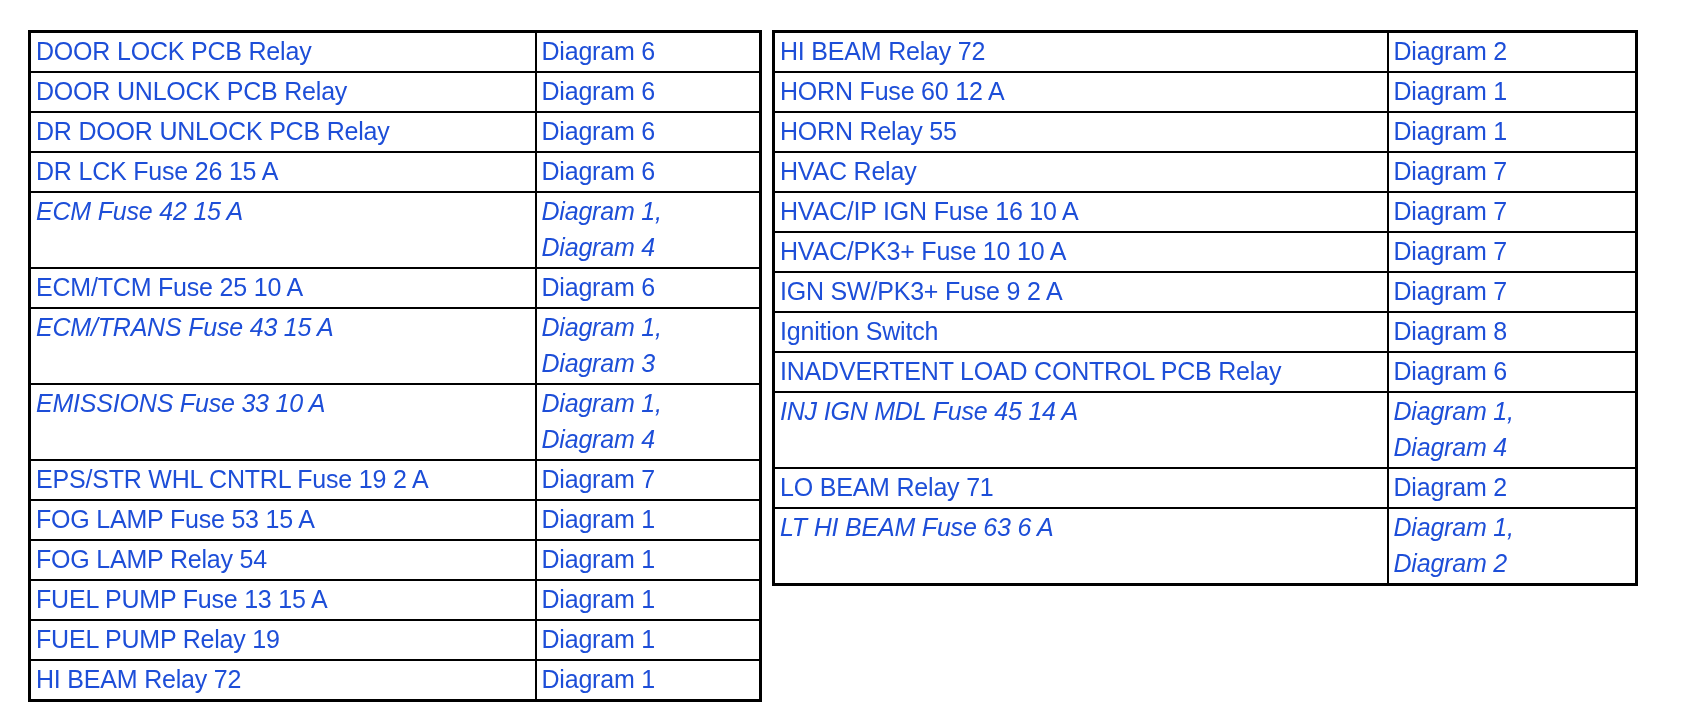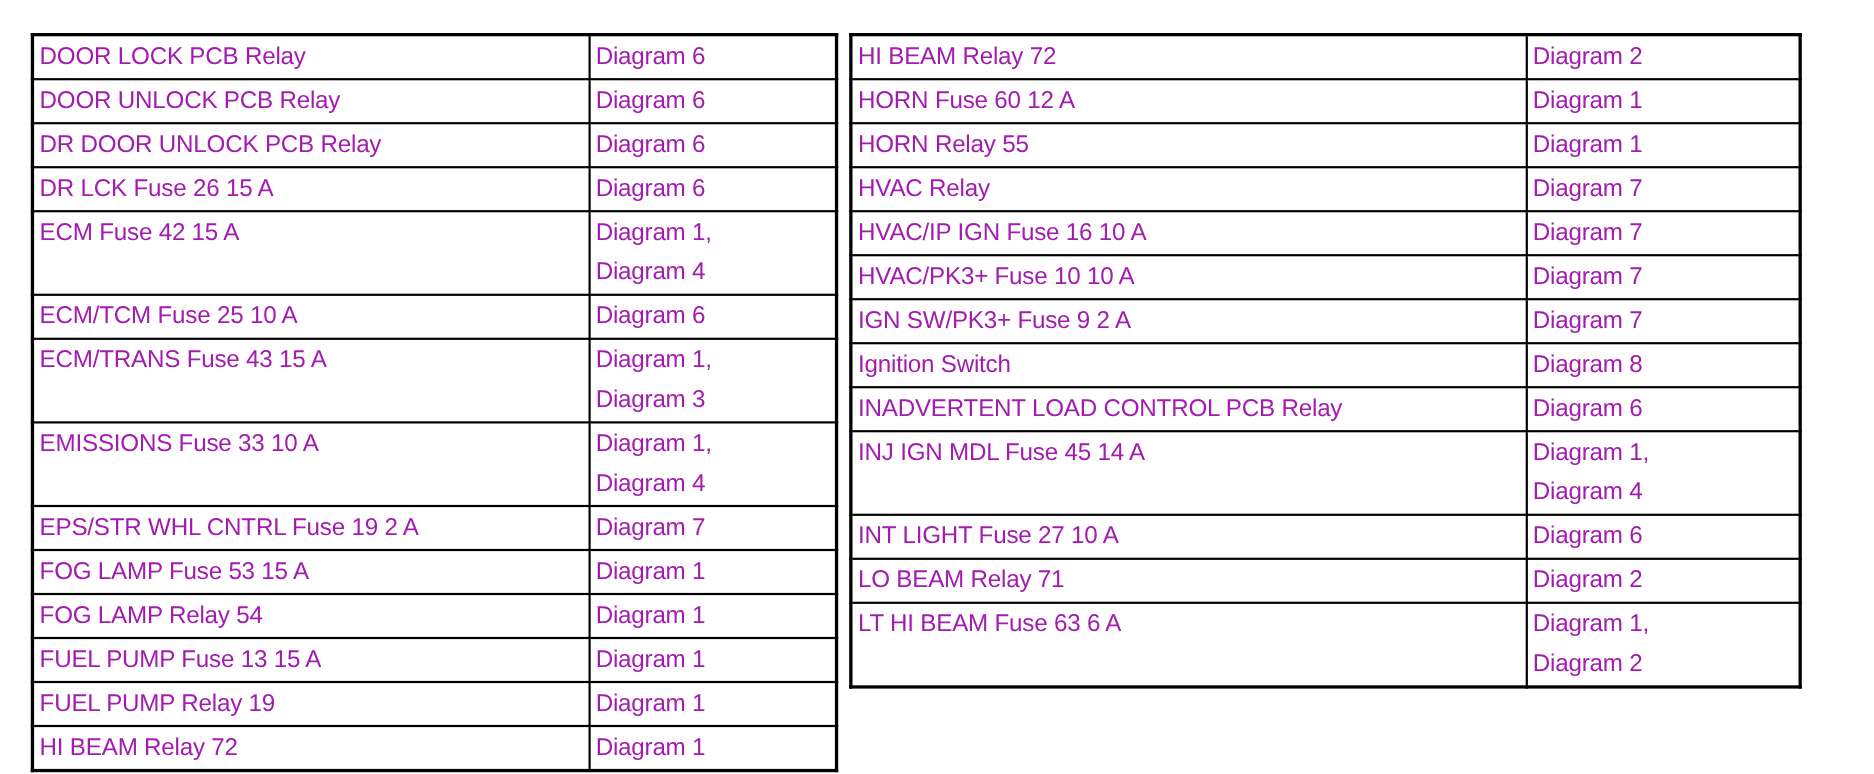--- a/index.html
+++ b/index.html
@@ -31,31 +31,31 @@
   }
   table.fuse-table {
     border-collapse: collapse;
     table-layout: fixed;
     background: #ffffff;
     border: 3px solid #000000;
   }
   table.fuse-table td {
     border: 2px solid #000000;
     padding: 0px 4px 2px 5px;
-    font-size: 22px;
+    font-size: 25px;
     line-height: 36px;
     font-family: "Liberation Sans", sans-serif;
     font-weight: 400;
-    color: #a21caf;
+    color: #1d4ed8;
     vertical-align: top;
     white-space: pre-line;
     letter-spacing: -0.2px;
   }
   table.fuse-table td.r1 { height: 35px; }
-  table.fuse-table td.r2 { height: 72px; }
+  table.fuse-table td.r2 { height: 72px; font-style: italic; }
 
   
   #table-left col.c-name { width: 506px; }
   #table-left col.c-diagram { width: 225px; }
   
   #table-right col.c-name { width: 614px; }
   #table-right col.c-diagram { width: 249px; }
 </style>
 </head>
 <body>
@@ -172,24 +172,20 @@
           <tr>
             <td class="r1">INADVERTENT LOAD CONTROL PCB Relay</td>
             <td class="r1">Diagram 6</td>
           </tr>
           <tr>
             <td class="r2">INJ IGN MDL Fuse 45 14 A</td>
             <td class="r2">Diagram 1,
 Diagram 4</td>
           </tr>
           <tr>
-            <td class="r1">INT LIGHT Fuse 27 10 A</td>
-            <td class="r1">Diagram 6</td>
-          </tr>
-          <tr>
             <td class="r1">LO BEAM Relay 71</td>
             <td class="r1">Diagram 2</td>
           </tr>
           <tr>
             <td class="r2">LT HI BEAM Fuse 63 6 A</td>
             <td class="r2">Diagram 1,
 Diagram 2</td>
           </tr>
         </tbody>
     </table>

